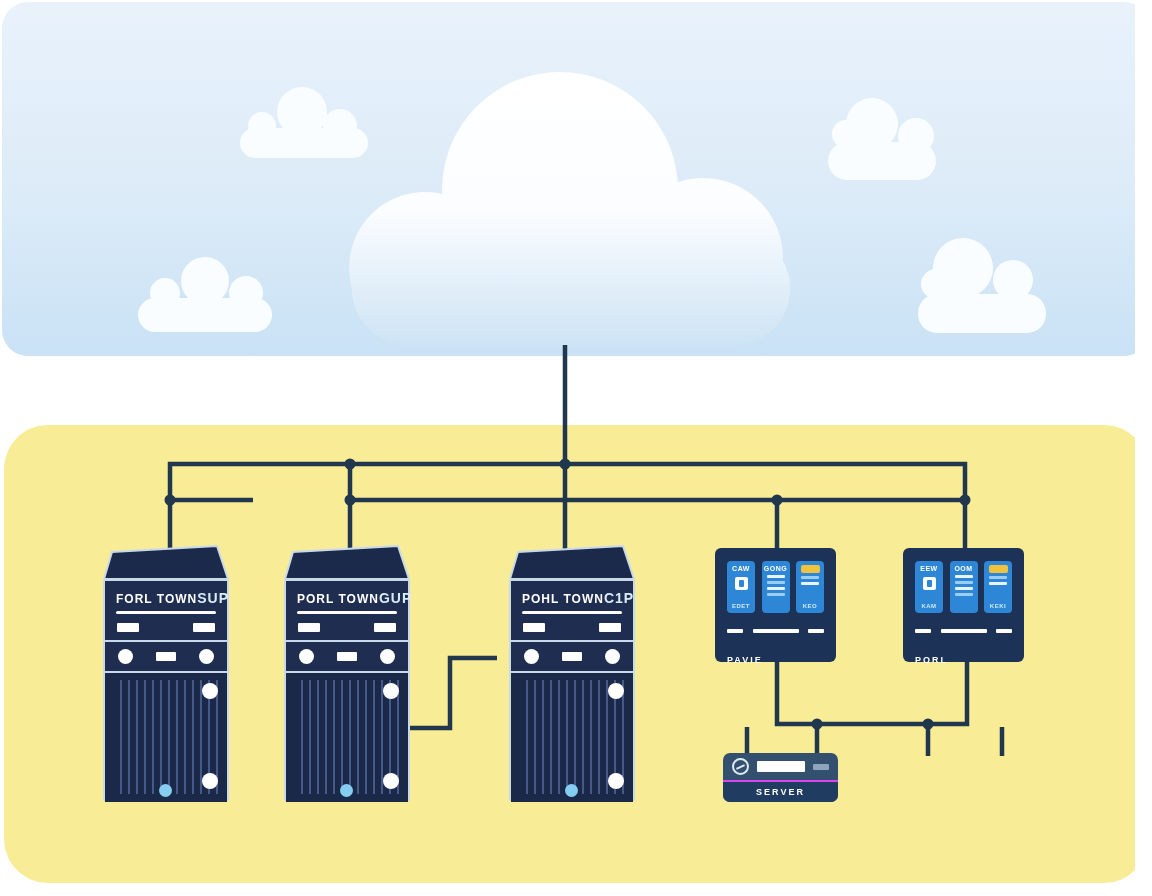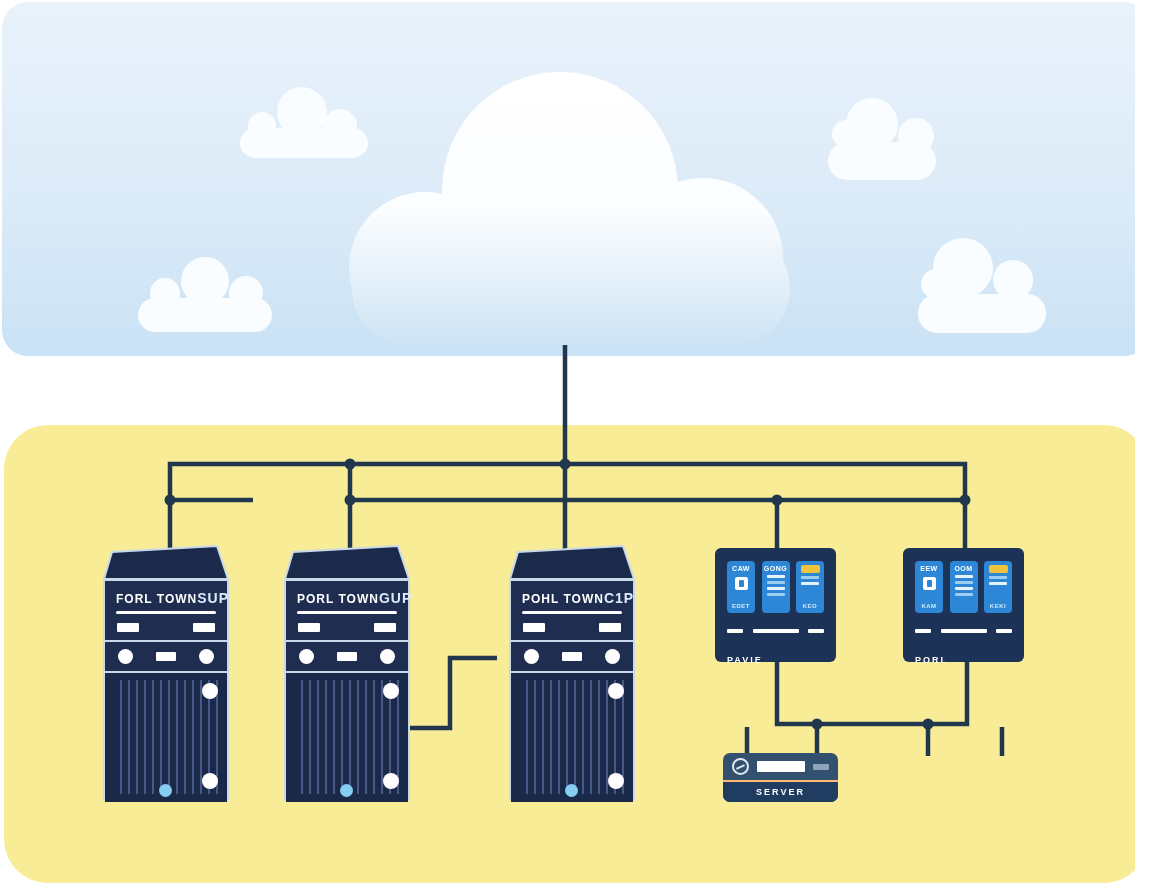--- a/index.html
+++ b/index.html
@@ -60,21 +60,21 @@
   .m-label{text-align:left;color:#fff;font-weight:bold;font-size:9px;letter-spacing:2px;margin-top:22px;}
 
   
   .router{position:absolute;top:753px;width:115px;height:49px;background:var(--router-body,#33506f);
           border-radius:7px;overflow:hidden;}
   .r-top{display:flex;align-items:center;height:27px;padding:0 9px;gap:8px;}
   .r-clock{width:17px;height:17px;border:2px solid #dfe9f2;border-radius:50%;box-sizing:border-box;position:relative;flex:none;}
   .r-clock::after{content:"";position:absolute;left:2px;top:6px;width:9px;height:2px;background:#dfe9f2;transform:rotate(-25deg);}
   .r-display{width:48px;height:11px;background:#fff;border-radius:1px;flex:none;}
   .r-btn{width:16px;height:6px;background:#8ea3bc;border-radius:1px;margin-left:auto;flex:none;}
-  .r-band{height:22px;background:var(--router-band,#203c60);border-top:2px solid #fdba74;box-sizing:border-box;
+  .r-band{height:22px;background:var(--router-band,#203c60);border-top:2px solid #d946ef;box-sizing:border-box;
           display:flex;align-items:center;justify-content:center;color:#fff;font-size:9px;font-weight:bold;letter-spacing:2px;}
 </style>
 </head>
 <body>
 
 <div class="canvas">
 
   <div class="sky"></div>
   <div class="ground"></div>
 

